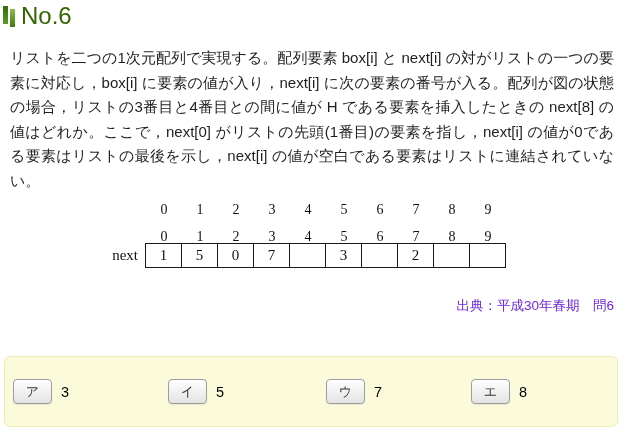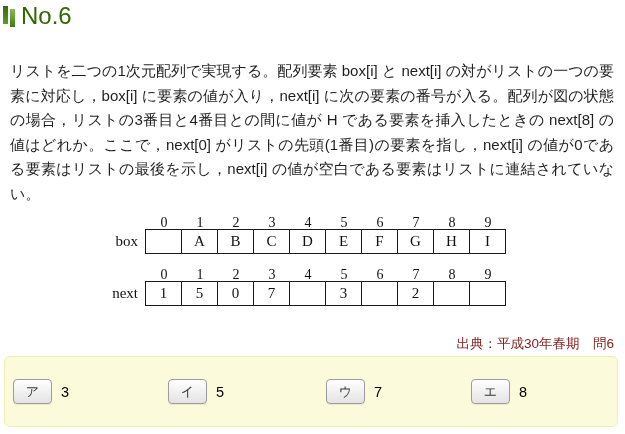--- a/index.html
+++ b/index.html
@@ -9,21 +9,21 @@
     font-family:"Liberation Sans","DejaVu Sans",sans-serif;
   }
   
   .q-header{display:flex;align-items:flex-start;padding:6px 0 0 3px;height:26px;}
   .bar{width:5px;height:18px;display:inline-block;}
   .bar1{background:linear-gradient(#2f6b0c,#5f9a2a);margin-right:2px;}
   .bar2{background:linear-gradient(#8cbb4e,#3f7d12);margin-top:3px;}
   .q-title{color:#336600;font-size:24px;line-height:20px;margin-left:6px;}
   
   .q-text{
-    margin:27px 11px 0 10px;
+    margin:14px 11px 0 10px;
     font-size:15px;line-height:24.6px;
     text-align:justify;color:#1f1f1f;
   }
   
   .figure{
     margin:9px 0 0 98px;
     font-family:"Liberation Serif","DejaVu Serif",serif;
     color:#111;
   }
   .array-block{margin-bottom:14px;}
@@ -37,21 +37,21 @@
   .cell{
     box-sizing:border-box;width:37px;height:25px;
     border:1px solid #1a1a1a;margin-left:-1px;
     display:flex;align-items:center;justify-content:center;
     font-size:15px;background:#fff;
   }
   .cell:first-of-type{margin-left:0;}
   
   .source-line{
     margin:29px 11px 0 0;text-align:right;
-    font-size:13.5px;color:#7f1d1d;
+    font-size:13.5px;color:#6d28d9;
   }
   
   .answer-panel{
     position:absolute;left:4px;top:356px;
     box-sizing:border-box;width:614px;height:71px;
     background:#fbfbdc;border:1px solid #f0edb2;border-radius:6px;
     display:flex;align-items:center;padding:0 8px;
   }
   .choice{display:flex;align-items:center;}
   .choice-1{width:155px;}
@@ -87,33 +87,20 @@
       <span class="idx">0</span>
       <span class="idx">1</span>
       <span class="idx">2</span>
       <span class="idx">3</span>
       <span class="idx">4</span>
       <span class="idx">5</span>
       <span class="idx">6</span>
       <span class="idx">7</span>
       <span class="idx">8</span>
       <span class="idx">9</span>
-    </div>
-    <div class="cells-row">
-      <span class="array-label">box</span>
-      <span class="cell"></span>
-      <span class="cell">A</span>
-      <span class="cell">B</span>
-      <span class="cell">C</span>
-      <span class="cell">D</span>
-      <span class="cell">E</span>
-      <span class="cell">F</span>
-      <span class="cell">G</span>
-      <span class="cell">H</span>
-      <span class="cell">I</span>
     </div>
   </div>
 
   <div class="array-block">
     <div class="index-row">
       <span class="idx">0</span>
       <span class="idx">1</span>
       <span class="idx">2</span>
       <span class="idx">3</span>
       <span class="idx">4</span>

